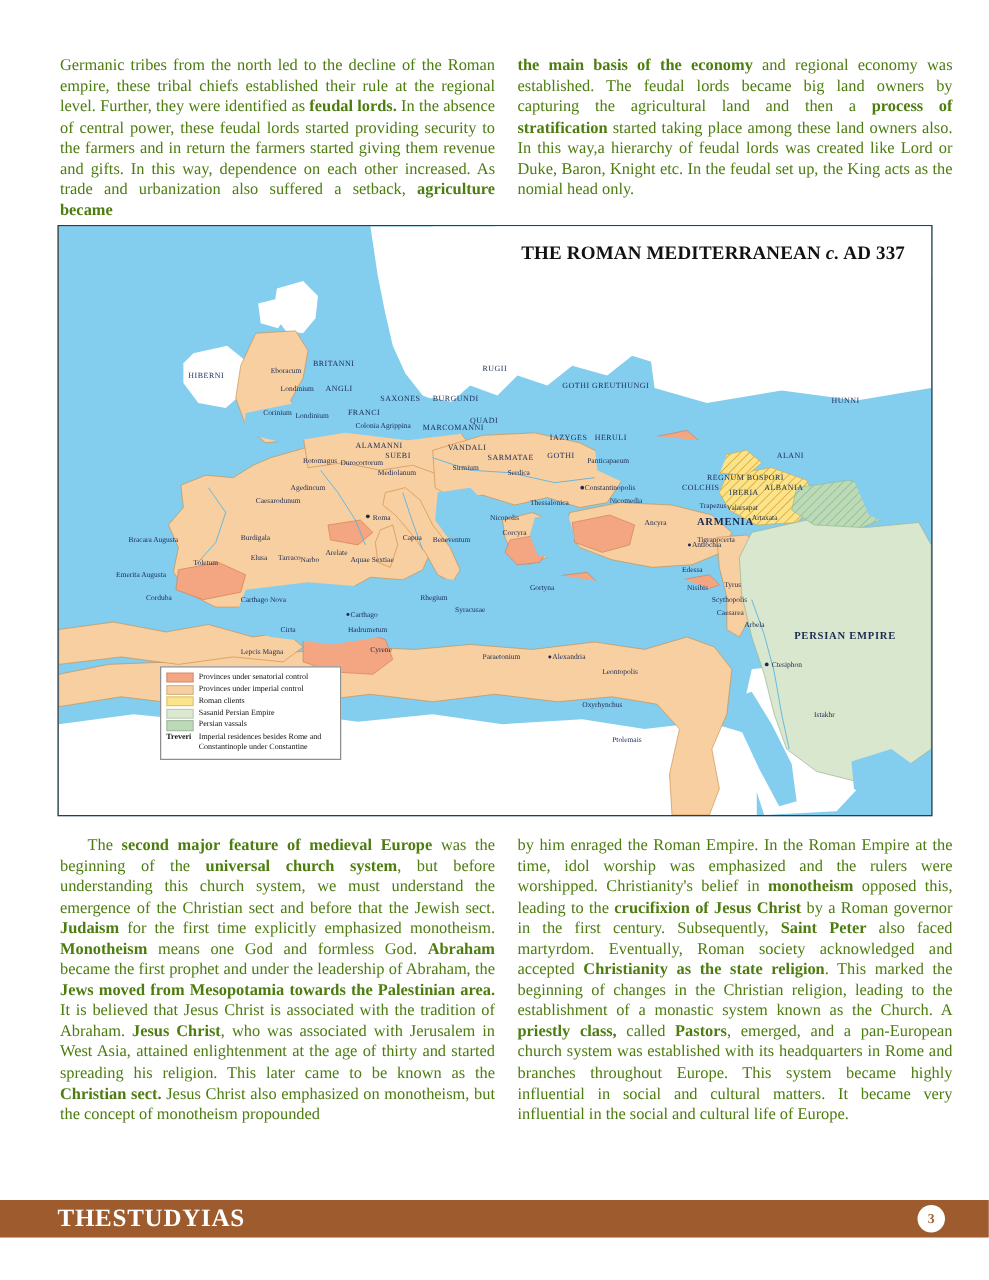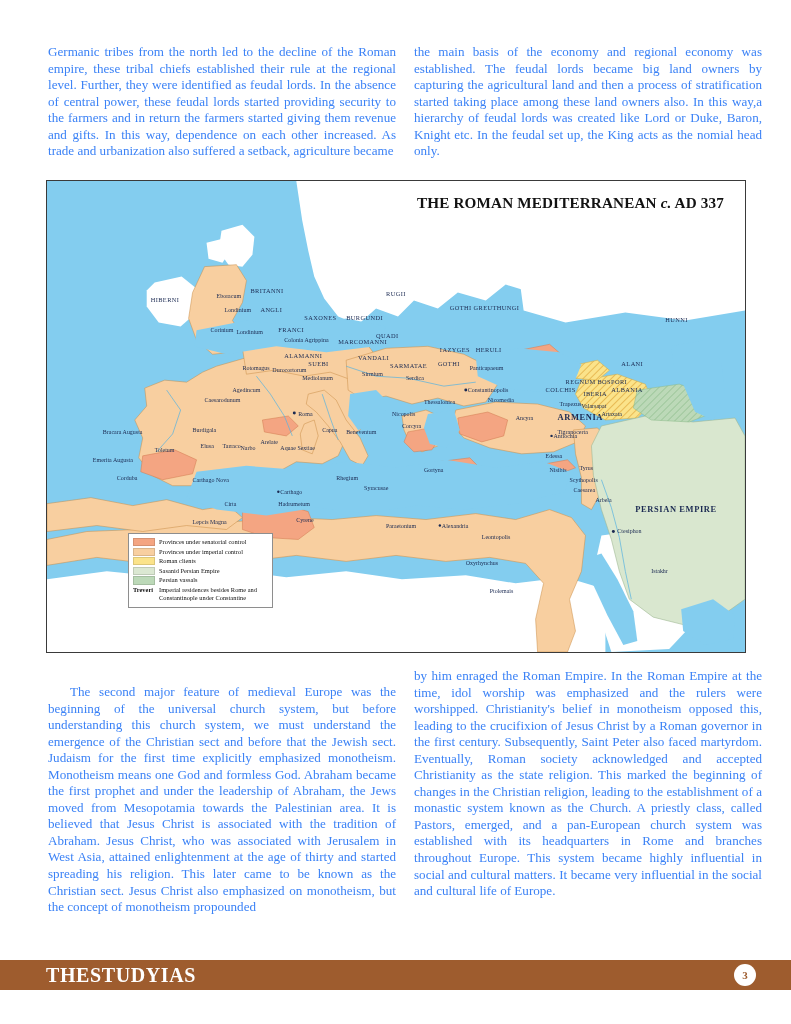--- a/index.html
+++ b/index.html
@@ -37,24 +37,24 @@
     flex: 0 0 348px;
   }
 
   .para {
     font-size: 13.1px;
     line-height: 16.55px;
     text-align: justify;
     text-justify: inter-word;
     margin: 0;
     hyphens: none;
-    color: #3b82f6;
-  }
-  .para.indent { text-indent: 22px; margin-top: 16px; }
-  .para b { font-weight: normal; }
+    color: #4d7c0f;
+  }
+  .para.indent { text-indent: 22px; }
+  .para b { font-weight: bold; }
 
   
   .map-figure {
     position: absolute;
     left: 46px;
     top: 180px;
     width: 700px;
     height: 473px;
     border: 1.3px solid #3a3a3a;
     background: #83cdef;

